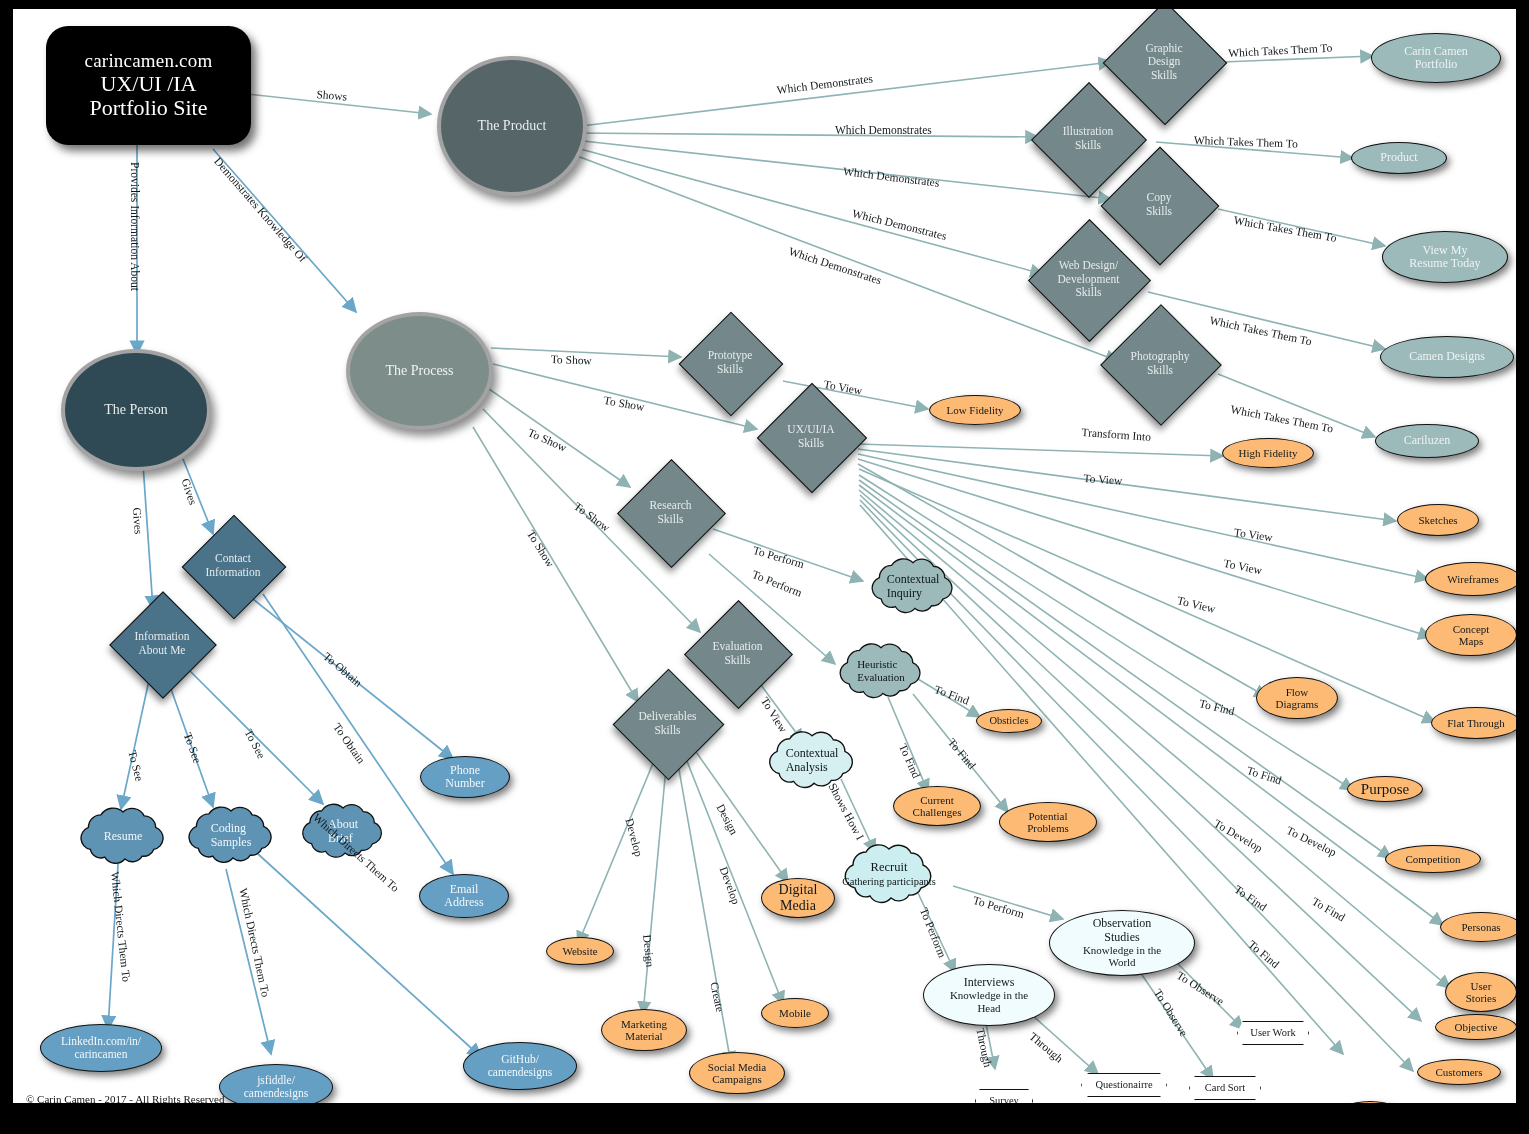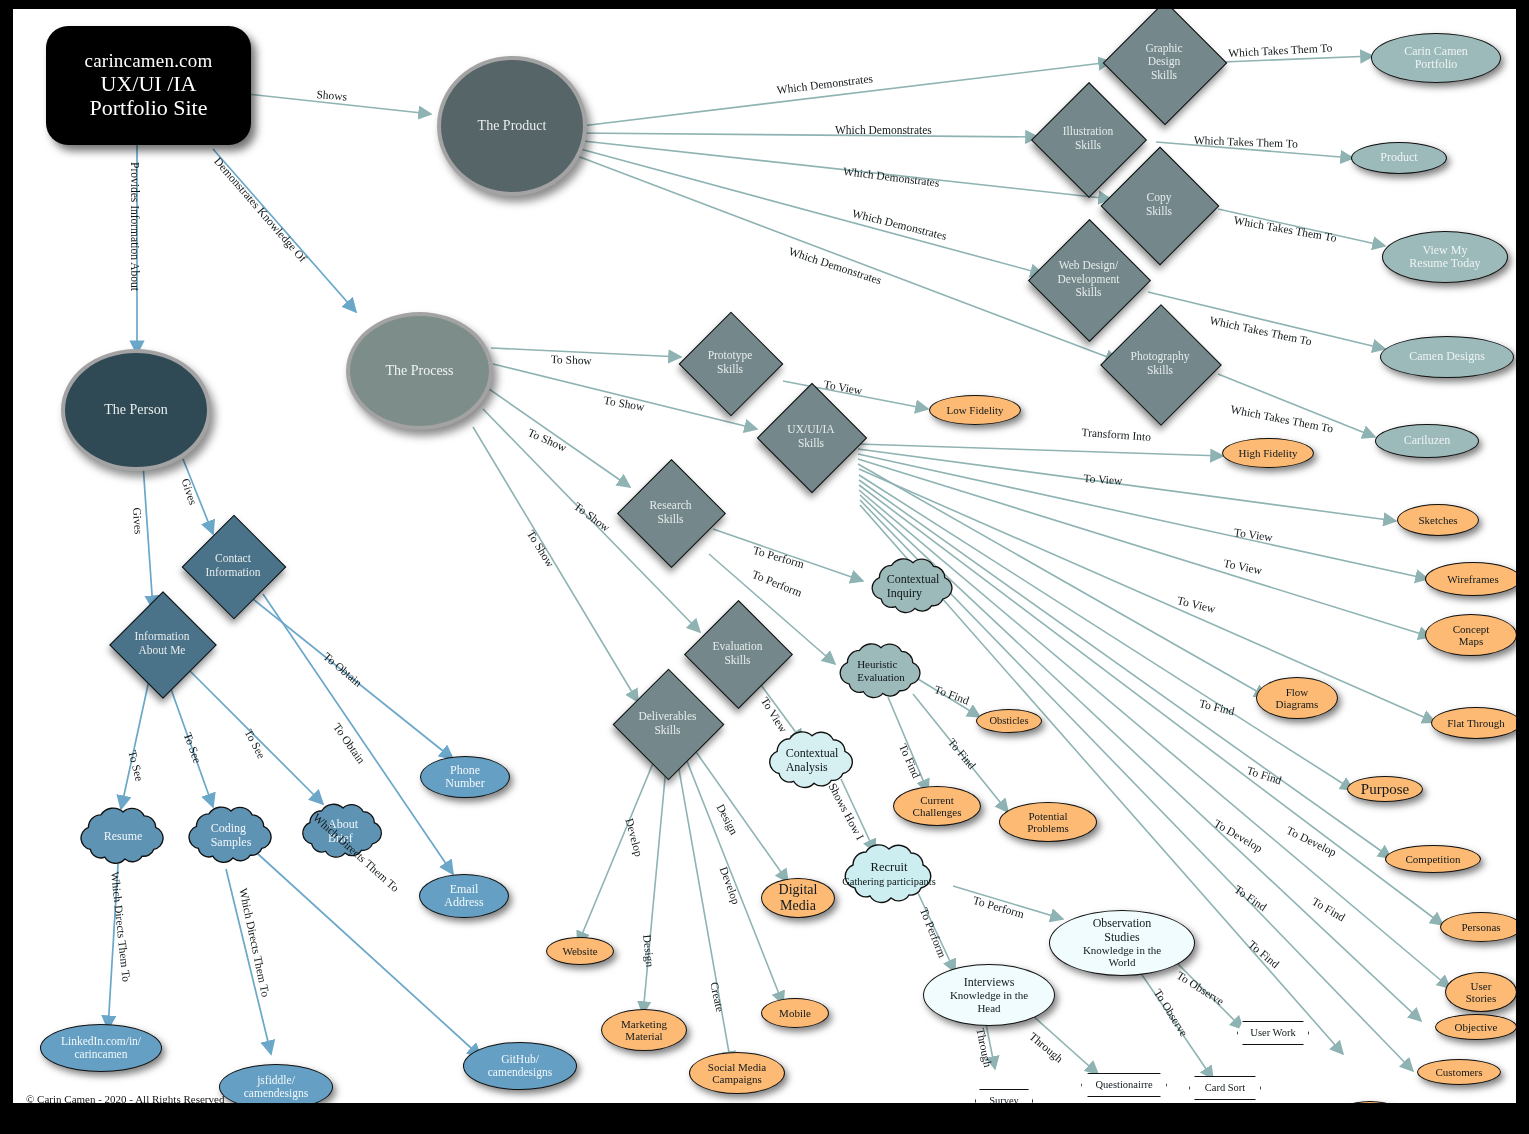--- a/index.html
+++ b/index.html
@@ -496,15 +496,15 @@
   <div class="edge-label" style="left:1022px;top:1021px;transform:rotate(40deg)">Through</div>
 
   <div class="edge-label" style="left:756px;top:686px;transform:rotate(58deg)">To View</div>
 
   <div class="edge-label" style="left:622px;top:808px;transform:rotate(75deg)">Develop</div>
   <div class="edge-label" style="left:640px;top:925px;transform:rotate(84deg)">Design</div>
   <div class="edge-label" style="left:707px;top:972px;transform:rotate(78deg)">Create</div>
   <div class="edge-label" style="left:716px;top:856px;transform:rotate(70deg)">Develop</div>
   <div class="edge-label" style="left:712px;top:793px;transform:rotate(62deg)">Design</div>
 
-  <div id="copyright">© Carin Camen - 2020 - All Rights Reserved</div>
+  <div id="copyright">© Carin Camen - 2017 - All Rights Reserved</div>
 </div>
 </div>
 
 </body></html>

